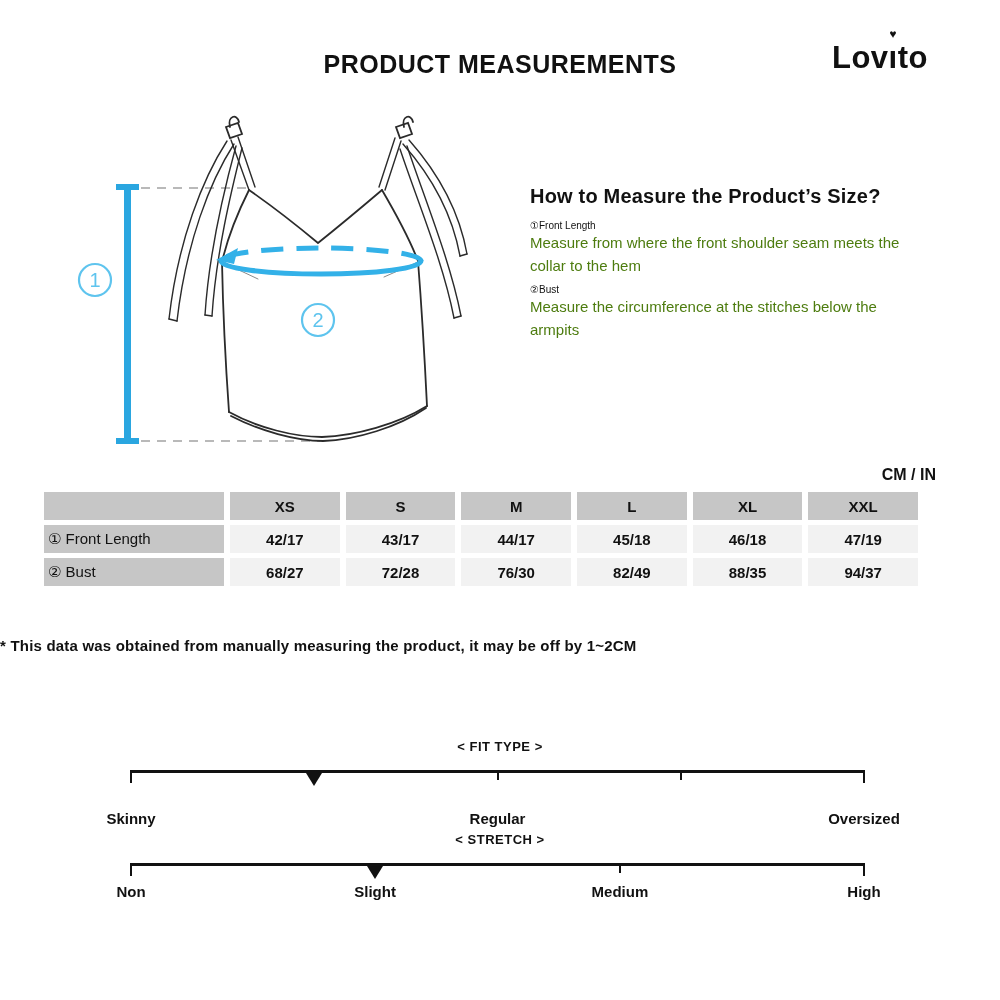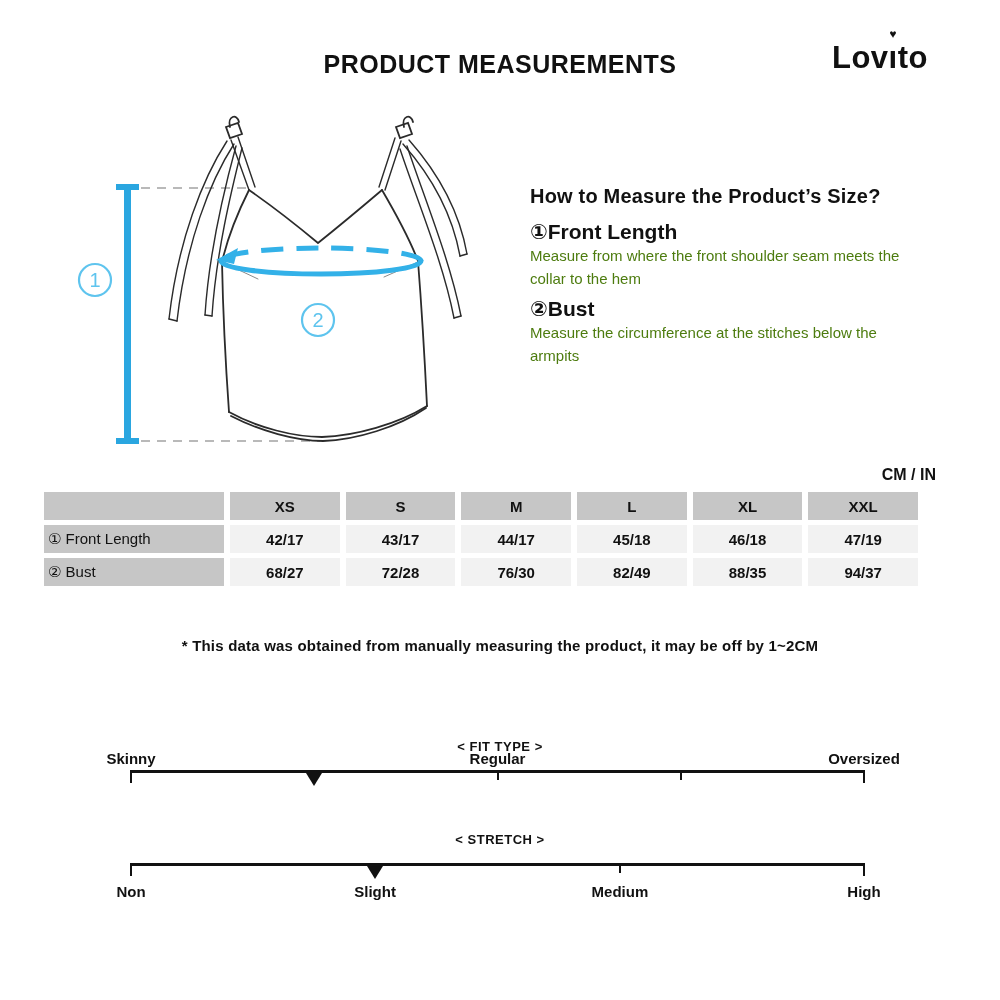--- a/index.html
+++ b/index.html
@@ -10,52 +10,52 @@
   .page-title { position:absolute; top:50px; left:0; width:1000px; text-align:center;
     font-size:25px; font-weight:800; letter-spacing:.5px; }
   .logo { position:absolute; top:40px; right:72px; font-size:31px; font-weight:800; letter-spacing:.5px; }
   .logo .i-wrap { position:relative; display:inline-block; }
   .logo .heart { position:absolute; left:50%; transform:translateX(-50%); top:-12px; font-size:12px; line-height:12px; }
 
   .diagram-svg { position:absolute; left:60px; top:100px; width:450px; height:380px; }
 
   .howto { position:absolute; left:530px; top:185px; width:400px; }
   .howto h2 { font-size:20px; font-weight:800; margin-bottom:12px; letter-spacing:.2px; }
-  .howto .step-label { font-size:21px; font-weight:700; margin-top:6px; }
+  .howto .step-label { font-size:10px; font-weight:400; margin-top:6px; }
   .howto .step-desc { font-size:15px; color:#4d7c0f; line-height:1.55; width:380px; }
 
   .unit-label { position:absolute; left:62px; top:466px; width:874px; text-align:right;
     font-size:16px; font-weight:800; }
 
   .size-table { position:absolute; left:44px; top:492px; width:874px;
     display:grid; grid-template-columns:180px repeat(6,1fr); column-gap:6px; row-gap:5px;
     grid-auto-rows:28px; }
   .size-table .cell { display:flex; align-items:center; justify-content:center; }
   .size-table .head { background:#c6c6c6; font-size:15px; font-weight:800; }
   .size-table .rowlabel { background:#c6c6c6; font-size:15px; font-weight:400;
     justify-content:flex-start; padding-left:4px; }
   .size-table .val { background:#f2f2f2; font-size:15px; font-weight:700; }
 
-  .footnote { position:absolute; top:637px; left:0; width:1000px; text-align:center;
+  .footnote { position:absolute; top:637px; left:0; width:1000px; 
     font-size:15px; font-weight:700; letter-spacing:.2px; }
 
   .scale-title { position:absolute; left:0; width:1000px; text-align:center;
     font-size:13px; font-weight:800; letter-spacing:.5px; }
   .scale-title.fit { top:739px; }
   .scale-title.stretch { top:832px; }
   .scale-line { position:absolute; left:131px; width:733px; height:3px; background:#111; }
   .scale-line.fit { top:770px; }
   .scale-line.stretch { top:863px; }
   .scale-line .tick { position:absolute; top:0; width:2px; height:10px; background:#111;
     transform:translateX(-1px); }
   .scale-line .tick.end { height:13px; }
   .scale-line .marker { position:absolute; top:3px; width:0; height:0; transform:translateX(-50%);
     border-left:8px solid transparent; border-right:8px solid transparent; border-top:13px solid #111; }
   .scale-labels { position:absolute; left:131px; width:733px; height:20px; }
-  .scale-labels.fit { top:750px; }
+  .scale-labels.fit { top:810px; }
   .scale-labels.stretch { top:883px; }
   .scale-labels .slabel { position:absolute; transform:translateX(-50%); white-space:nowrap;
     font-size:15px; font-weight:800; }
 </style>
 </head>
 <body>
 
 <div class="page">
 
   <div class="page-title">PRODUCT MEASUREMENTS</div>

